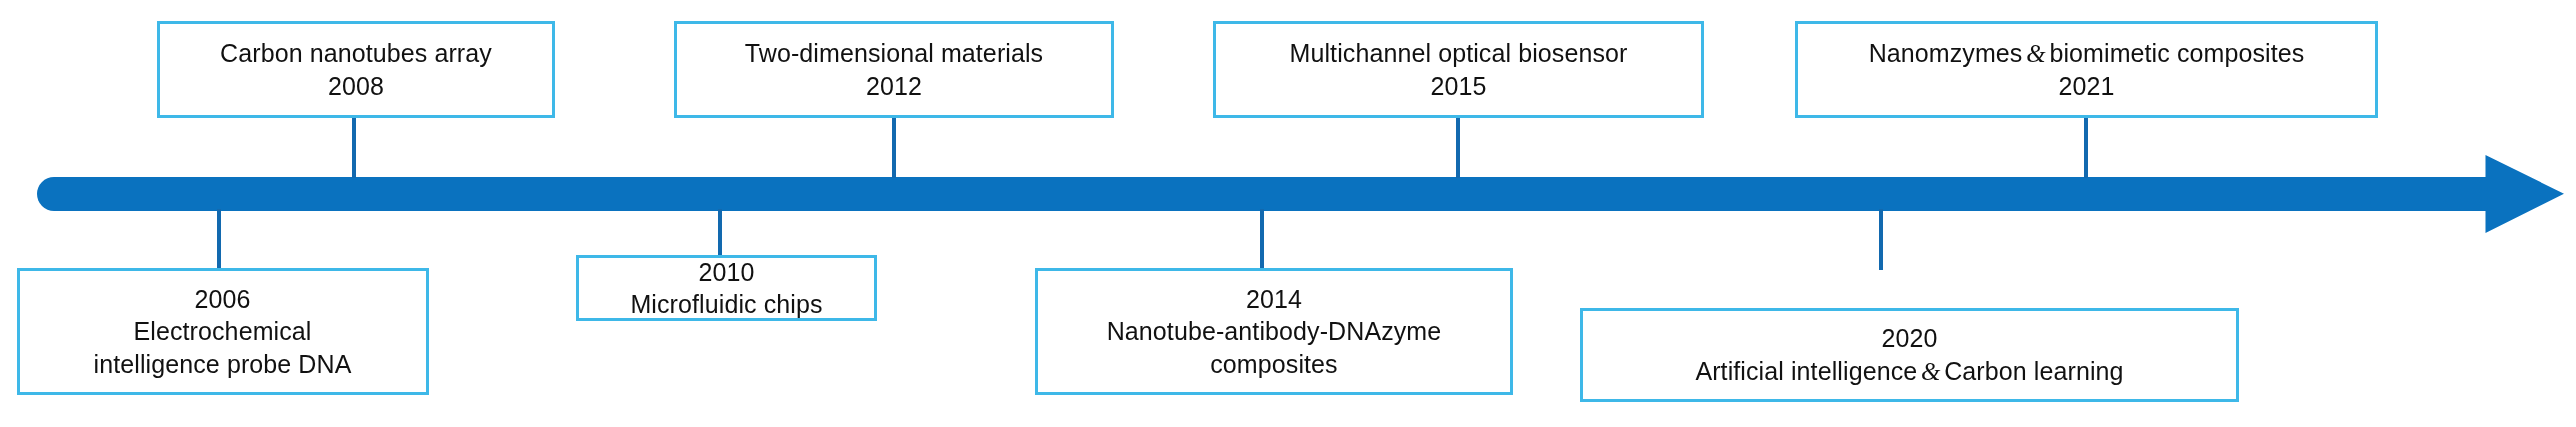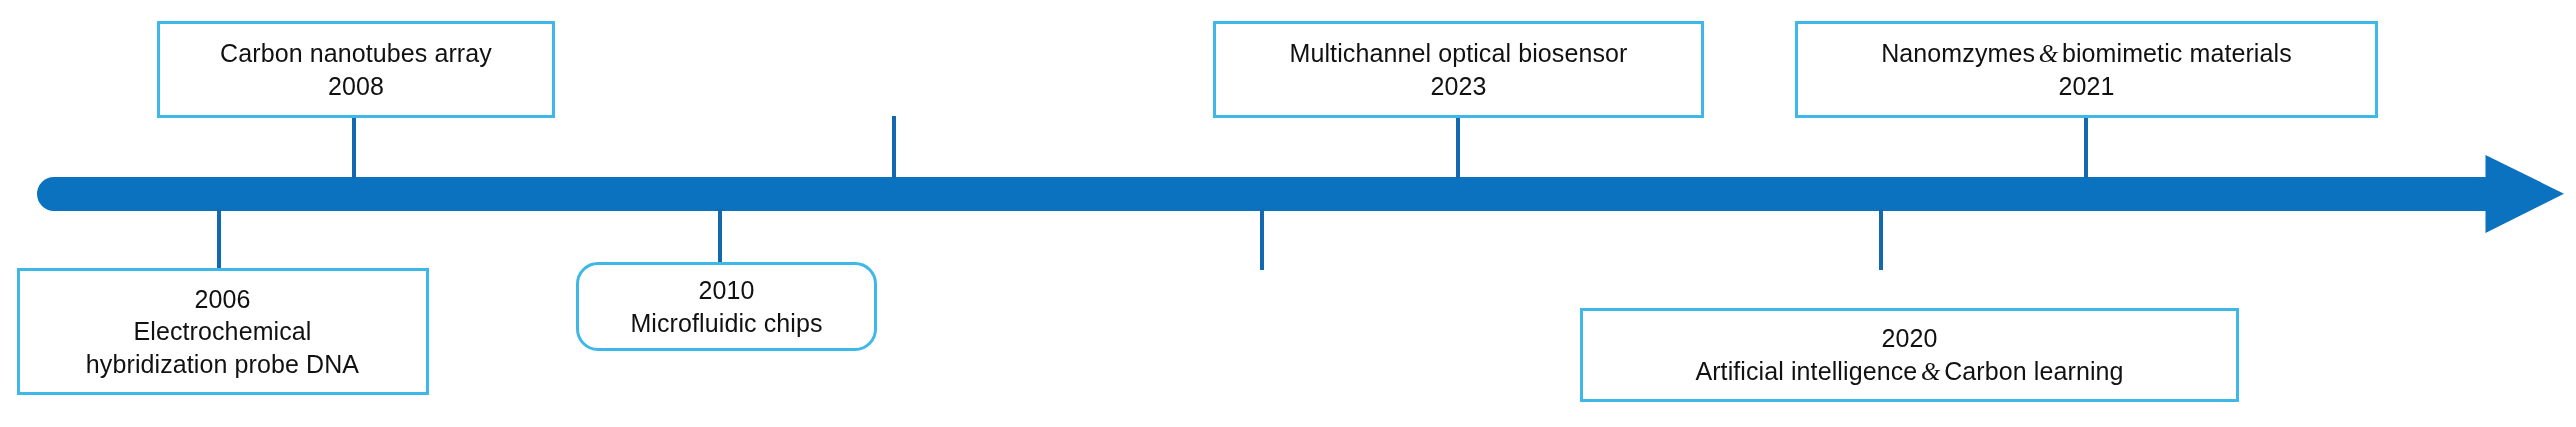--- a/index.html
+++ b/index.html
@@ -92,42 +92,51 @@
   <div class="connector" style="left:217px; top:209px; height:61px;"></div>
   <div class="connector" style="left:718px; top:209px; height:61px;"></div>
   <div class="connector" style="left:1260px; top:209px; height:61px;"></div>
   <div class="connector" style="left:1879px; top:209px; height:61px;"></div>
 
   <div class="event-box" style="left:157px; top:21.4px; width:398px; height:97px;">
     <span class="event-line">Carbon nanotubes array</span>
     <span class="event-line">2008</span>
   </div>
 
+  <div class="event-box" style="left:674px; top:21.4px; width:440px; height:97px;">
+    <span class="event-line">Two-dimensional materials</span>
+    <span class="event-line">2012</span>
+  </div>
 
   <div class="event-box" style="left:1213px; top:21.4px; width:491px; height:97px;">
     <span class="event-line">Multichannel optical biosensor</span>
-    <span class="event-line">2023</span>
+    <span class="event-line">2015</span>
   </div>
 
   <div class="event-box" style="left:1795px; top:21.4px; width:583px; height:97px;">
-    <span class="event-line"><span>Nanomzymes</span><span class="amp">&amp;</span><span>biomimetic materials</span></span>
+    <span class="event-line"><span>Nanomzymes</span><span class="amp">&amp;</span><span>biomimetic composites</span></span>
     <span class="event-line">2021</span>
   </div>
 
   <div class="event-box" style="left:16.5px; top:268px; width:412px; height:127px;">
     <span class="event-line">2006</span>
     <span class="event-line">Electrochemical</span>
-    <span class="event-line">hybridization probe DNA</span>
+    <span class="event-line">intelligence probe DNA</span>
   </div>
 
-  <div class="event-box" style="left:576px; top:262px; width:301px; height:89px;border-radius:22px;">
+  <div class="event-box" style="left:576px; top:255px; width:301px; height:66px;">
     <span class="event-line">2010</span>
     <span class="event-line">Microfluidic chips</span>
   </div>
 
+  <div class="event-box" style="left:1035px; top:268px; width:478px; height:127px;">
+    <span class="event-line">2014</span>
+    <span class="event-line">Nanotube-antibody-DNAzyme</span>
+    <span class="event-line">composites</span>
+  </div>
 
   <div class="event-box" style="left:1580px; top:268px; width:659px; height:94px;margin-top:40px;">
     <span class="event-line">2020</span>
     <span class="event-line"><span>Artificial intelligence</span><span class="amp">&amp;</span><span>Carbon learning</span></span>
   </div>
 
 </div>
 
 
 </body></html>

